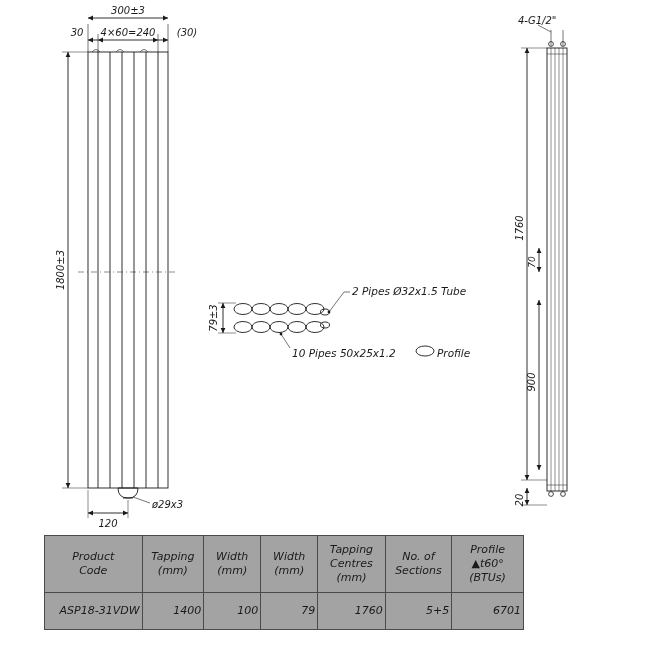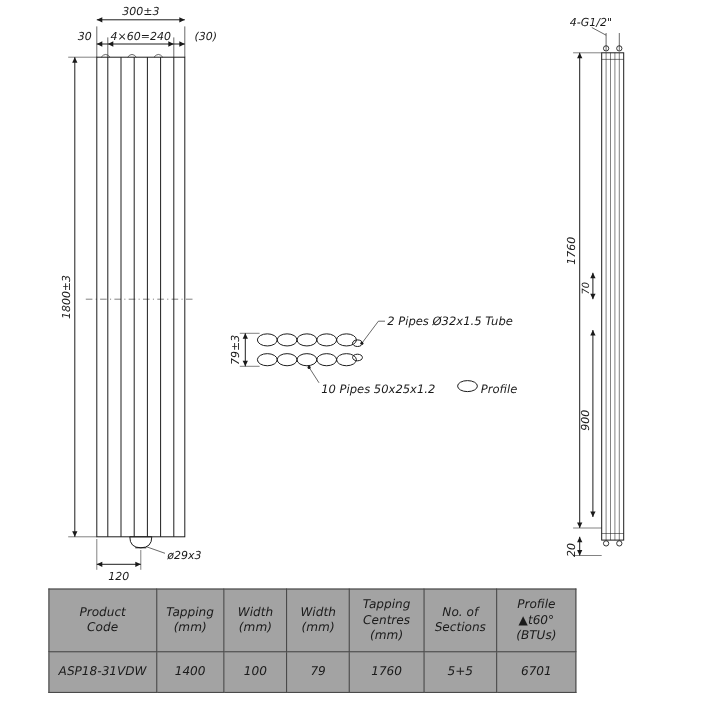--- a/index.html
+++ b/index.html
@@ -47,20 +47,21 @@
     vertical-align: middle;
     font-weight: normal;
     padding: 3px 2px;
     line-height: 1.25;
   }
   .spec-table thead td {
     height: 50px;
   }
   .spec-table tbody td {
     height: 30px;
+    text-align: right;
   }
   .hdr-line { display: block; }
 </style>
 </head>
 <body>
 
 <div class="stage">
 
   <svg class="drawing" viewBox="0 0 650 650">
     <g stroke="#1a1a1a" fill="none" stroke-width="0.9">

